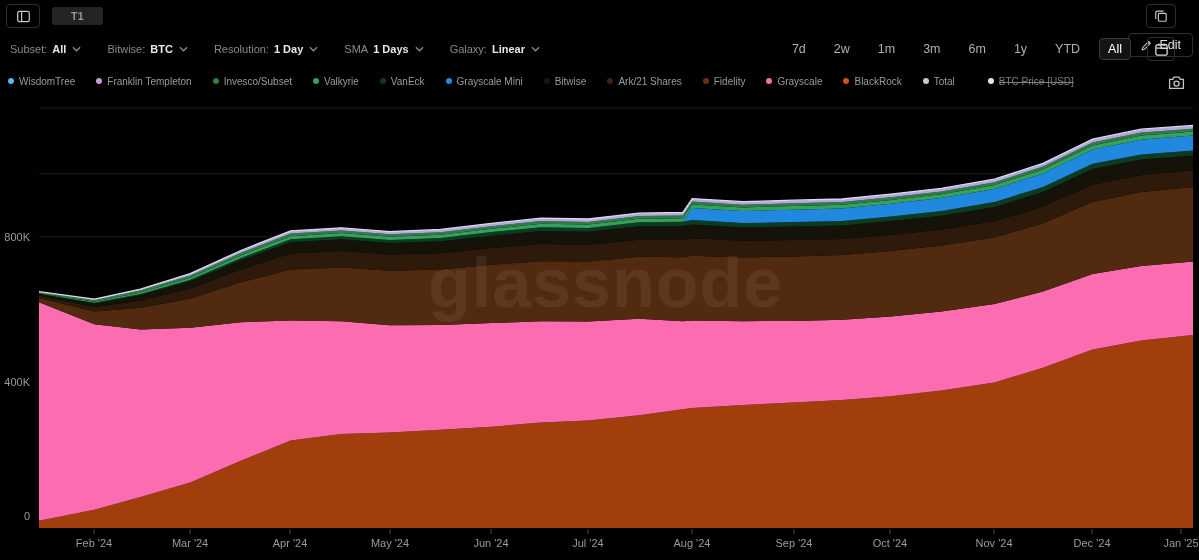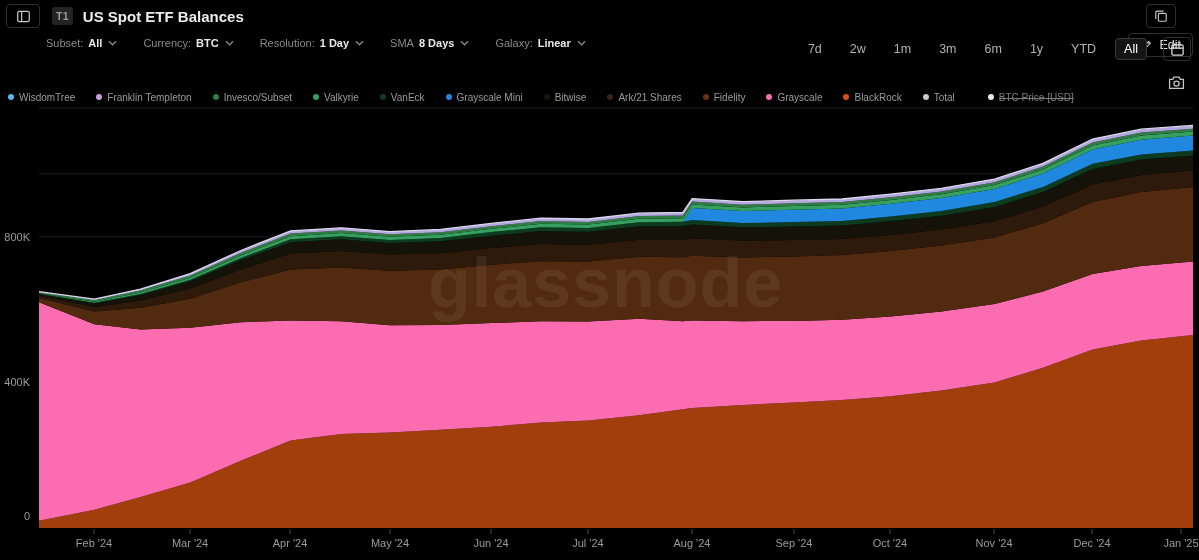--- a/index.html
+++ b/index.html
@@ -8,43 +8,43 @@
   body { position:relative; color:#ddd; }
 
   
   .topbar { position:absolute; top:2px; left:6px; right:6px; height:28px;
             display:flex; align-items:center; }
   .icon-btn { display:flex; align-items:center; justify-content:center;
               background:transparent; border:1px solid #2f2f2f; border-radius:4px;
               color:#c8c8c8; cursor:pointer; }
   .sidebar-btn { width:34px; height:24px; }
   .t1-badge { margin-left:12px; background:#242424; color:#9a9a9a; font-size:10.5px;
-              font-weight:700; padding:3px 4px; border-radius:3px; letter-spacing:.3px; }
+              font-weight:700; padding:3px 19px; border-radius:3px; letter-spacing:.3px; }
   .page-title { margin-left:10px; color:#ececec; font-size:15px; font-weight:700; }
   .topbar-right { margin-left:auto; display:flex; align-items:center; gap:5px;flex-direction:column; }
   .sq-btn { width:30px; height:24px; }
   .edit-btn { height:24px; padding:0 11px; display:flex; align-items:center; gap:6px;
               font-size:12.5px; color:#e0e0e0; }
 
   
-  .filterbar { position:absolute; top:37px; left:10px; right:8px; height:24px;
-               display:flex; align-items:flex-start;margin-left:36px; }
+  .filterbar { position:absolute; top:37px; left:10px; right:24px; height:24px;
+               display:flex; align-items:center; }
   .filters { display:flex; align-items:center; gap:26px; }
   .filter-item { display:flex; align-items:center; gap:5px; font-size:11px; cursor:pointer; }
   .filter-label { color:#8a8a8a; }
   .filter-value { color:#e8e8e8; font-weight:700; }
   .chev { width:9px; height:6px; margin-left:1px; }
   .ranges { margin-left:auto; display:flex; align-items:center; gap:10px; }
   .range-btn { background:transparent; border:1px solid transparent; color:#b0b0b0;
                font-size:12.5px; padding:3px 8px; border-radius:4px; cursor:pointer; }
   .range-btn.selected { color:#ffffff; background:#141414; border-color:#3a3a3a; }
   .cal-btn { width:28px; height:24px; margin-left:6px; }
 
   
-  .legendbar { position:absolute; top:89px; left:8px; height:16px;
+  .legendbar { position:absolute; top:73px; left:8px; height:16px;
                display:flex; align-items:center; gap:21px; }
   .legend-item { display:flex; align-items:center; gap:5px; font-size:10px;
                  color:#9b9b9b; cursor:pointer; white-space:nowrap; }
   .legend-dot { width:6px; height:6px; border-radius:50%; flex:none; }
   .legend-item.struck { text-decoration:line-through; color:#7d7d7d;padding-left:12px; }
 
   .camera-btn { position:absolute; top:75px; right:12px; width:22px; height:18px;
                 border:none; background:transparent; color:#c4c4c4; cursor:pointer; }
 
   
@@ -57,21 +57,20 @@
 <body>
 
 <div class="topbar">
   <button class="icon-btn sidebar-btn">
     <svg width="15" height="15" viewBox="0 0 16 16" fill="none" stroke="#c8c8c8" stroke-width="1.3">
       <rect x="1.8" y="2.6" width="12.4" height="10.8" rx="1.8"></rect>
         <line x1="6" y1="3" x2="6" y2="13.2"></line>
     </svg>
   </button>
   <span class="t1-badge">T1</span>
-  <span class="page-title">US Spot ETF Balances</span>
   <div class="topbar-right">
     <button class="icon-btn sq-btn">
       <svg width="15" height="15" viewBox="0 0 16 16" fill="none" stroke="#c8c8c8" stroke-width="1.2" stroke-linejoin="round">
         <path d="M8 1.8l1.9 3.8 4.2.6-3 3 .7 4.2L8 11.4 4.2 13.4l.7-4.2-3-3 4.2-.6z"></path>
       </svg>
     </button>
     <button class="icon-btn sq-btn">
       <svg width="14" height="14" viewBox="0 0 16 16" fill="none" stroke="#c8c8c8" stroke-width="1.3">
         <rect x="5" y="5" width="9" height="9" rx="1.5"></rect>
           <path d="M11 2.5H3.5A1.5 1.5 0 0 0 2 4v7.5"></path>
@@ -89,36 +88,36 @@
 <div class="filterbar">
   <div class="filters" id="filters">
       <div class="filter-item">
         <span class="filter-label">Subset:</span>
         <span class="filter-value">All</span>
         <svg class="chev" viewBox="0 0 10 6" fill="none" stroke="#8a8a8a" stroke-width="1.4">
           <path d="M1 1l4 4 4-4"></path>
         </svg>
       </div>
       <div class="filter-item">
-        <span class="filter-label">Currency:</span>
+        <span class="filter-label">Bitwise:</span>
         <span class="filter-value">BTC</span>
         <svg class="chev" viewBox="0 0 10 6" fill="none" stroke="#8a8a8a" stroke-width="1.4">
           <path d="M1 1l4 4 4-4"></path>
         </svg>
       </div>
       <div class="filter-item">
         <span class="filter-label">Resolution:</span>
         <span class="filter-value">1 Day</span>
         <svg class="chev" viewBox="0 0 10 6" fill="none" stroke="#8a8a8a" stroke-width="1.4">
           <path d="M1 1l4 4 4-4"></path>
         </svg>
       </div>
       <div class="filter-item">
         <span class="filter-label">SMA</span>
-        <span class="filter-value">8 Days</span>
+        <span class="filter-value">1 Days</span>
         <svg class="chev" viewBox="0 0 10 6" fill="none" stroke="#8a8a8a" stroke-width="1.4">
           <path d="M1 1l4 4 4-4"></path>
         </svg>
       </div>
       <div class="filter-item">
         <span class="filter-label">Galaxy:</span>
         <span class="filter-value">Linear</span>
         <svg class="chev" viewBox="0 0 10 6" fill="none" stroke="#8a8a8a" stroke-width="1.4">
           <path d="M1 1l4 4 4-4"></path>
         </svg>

